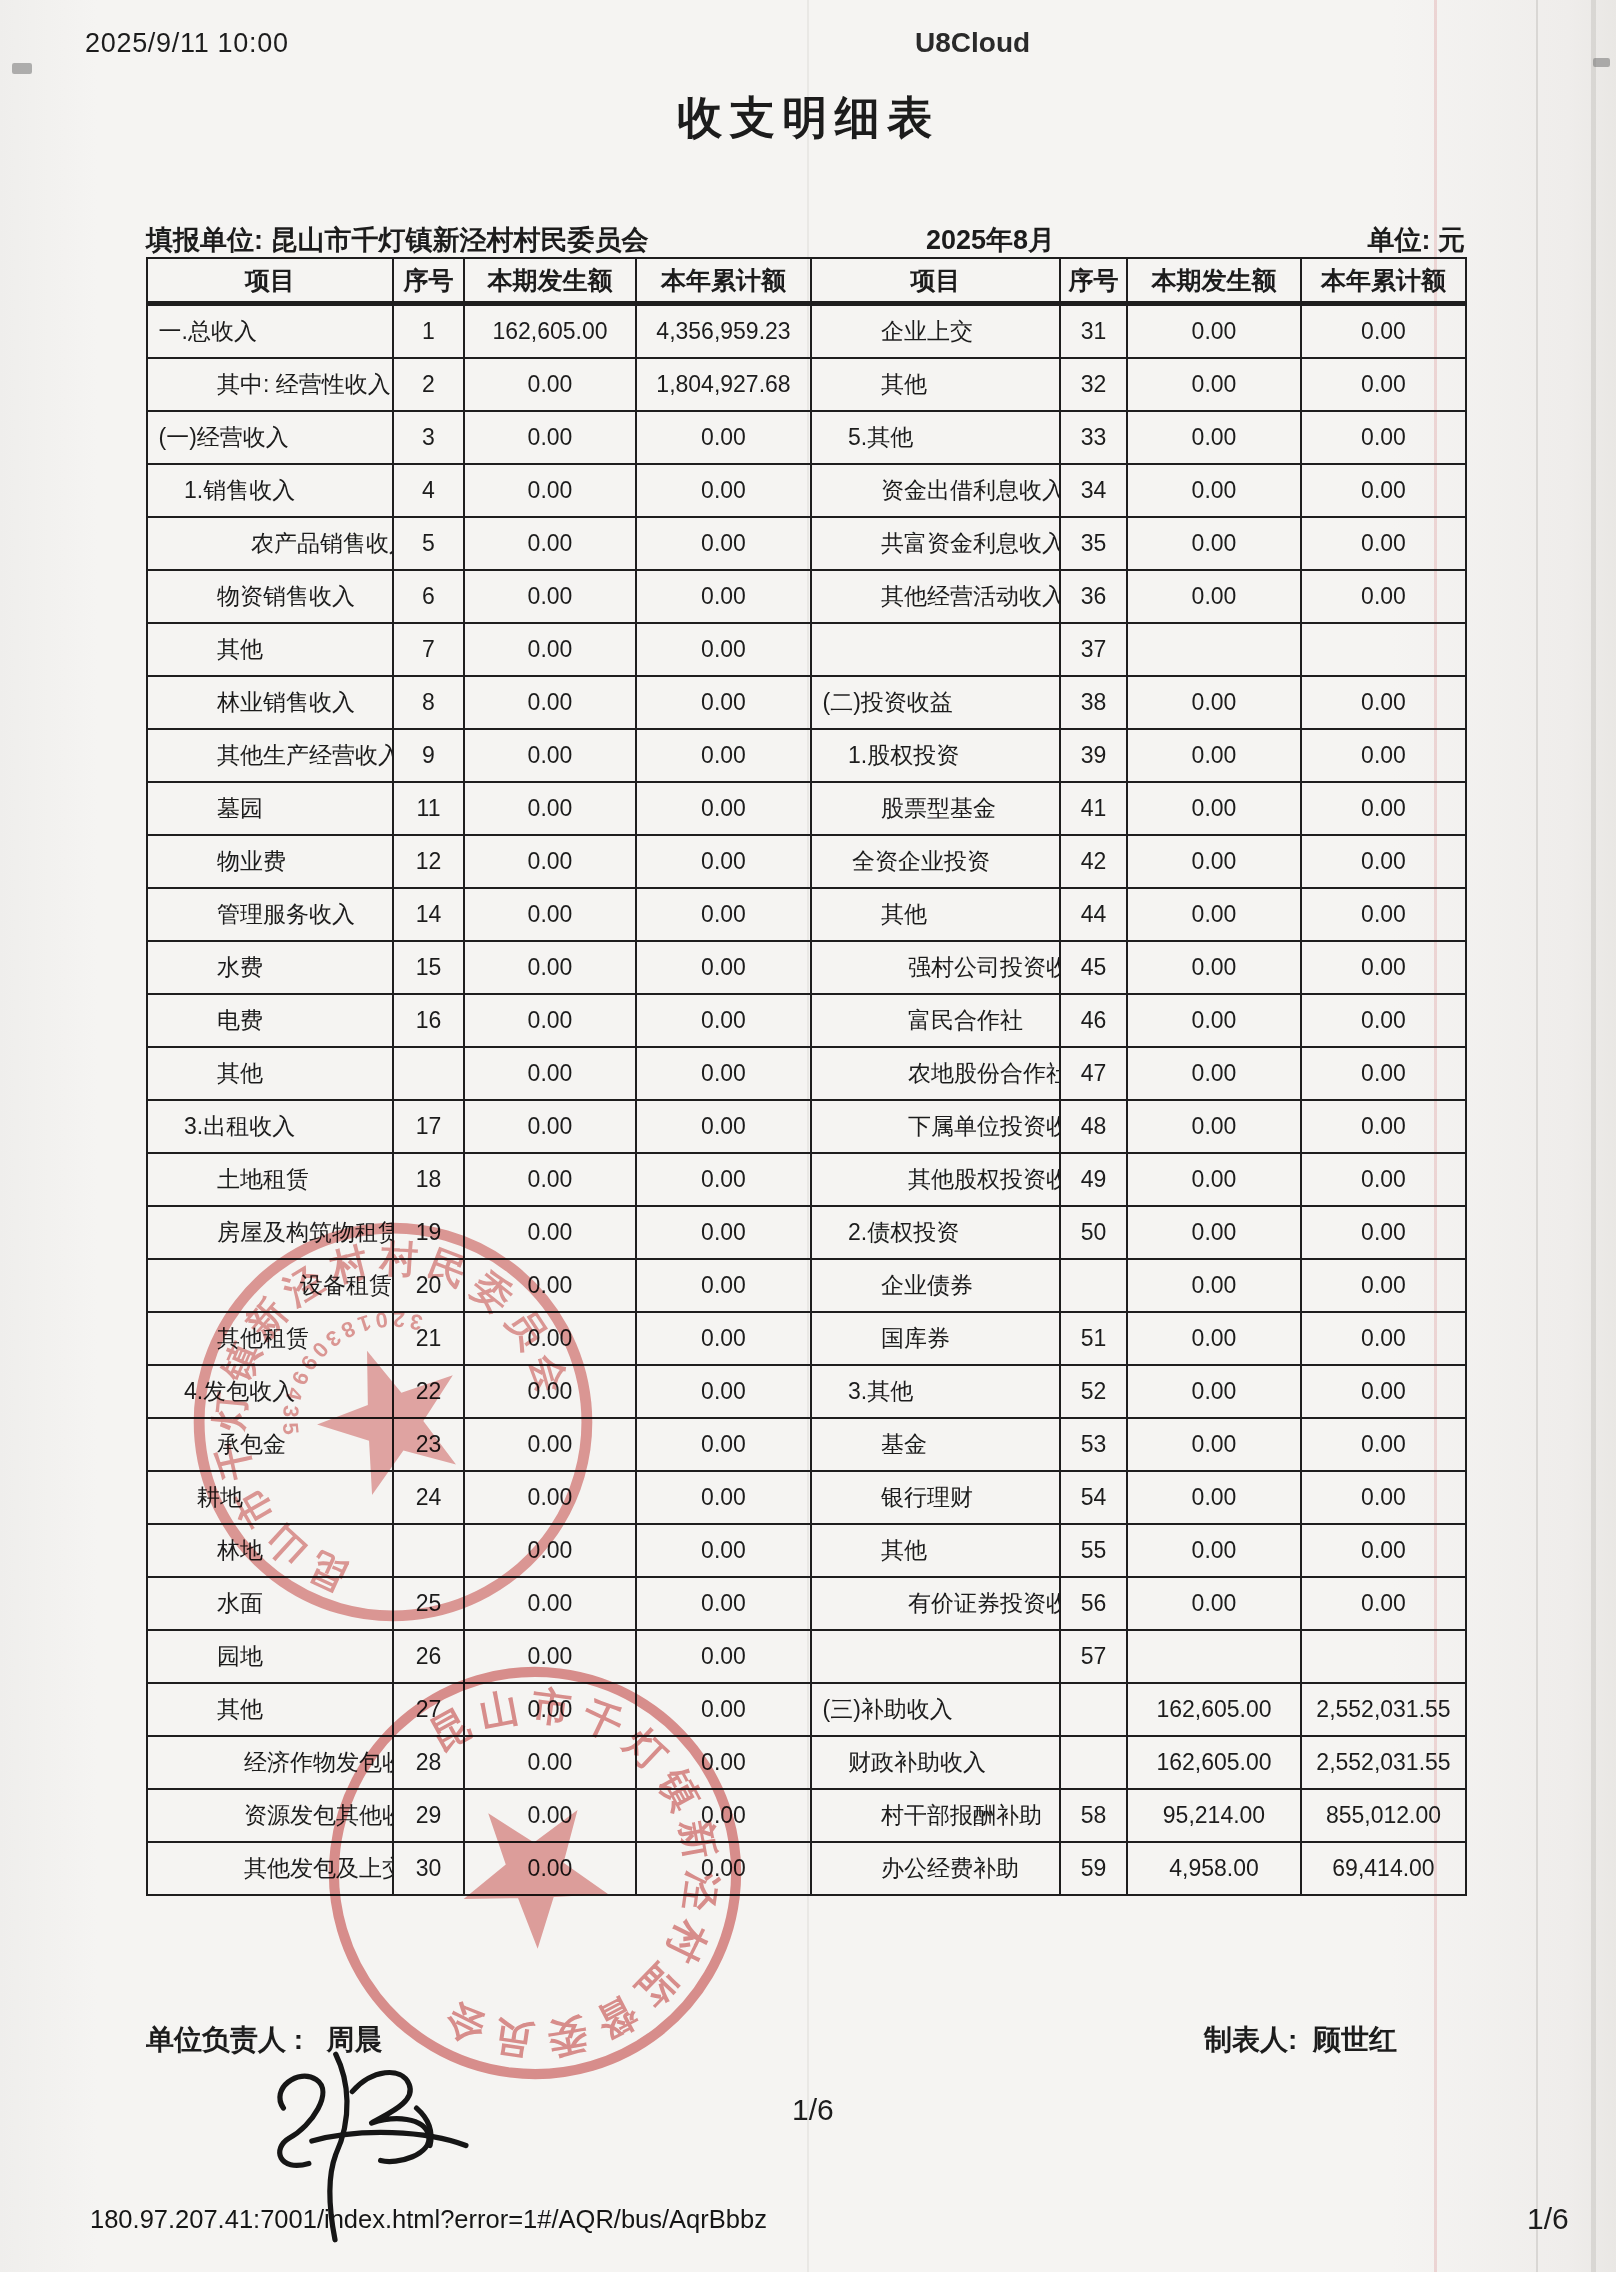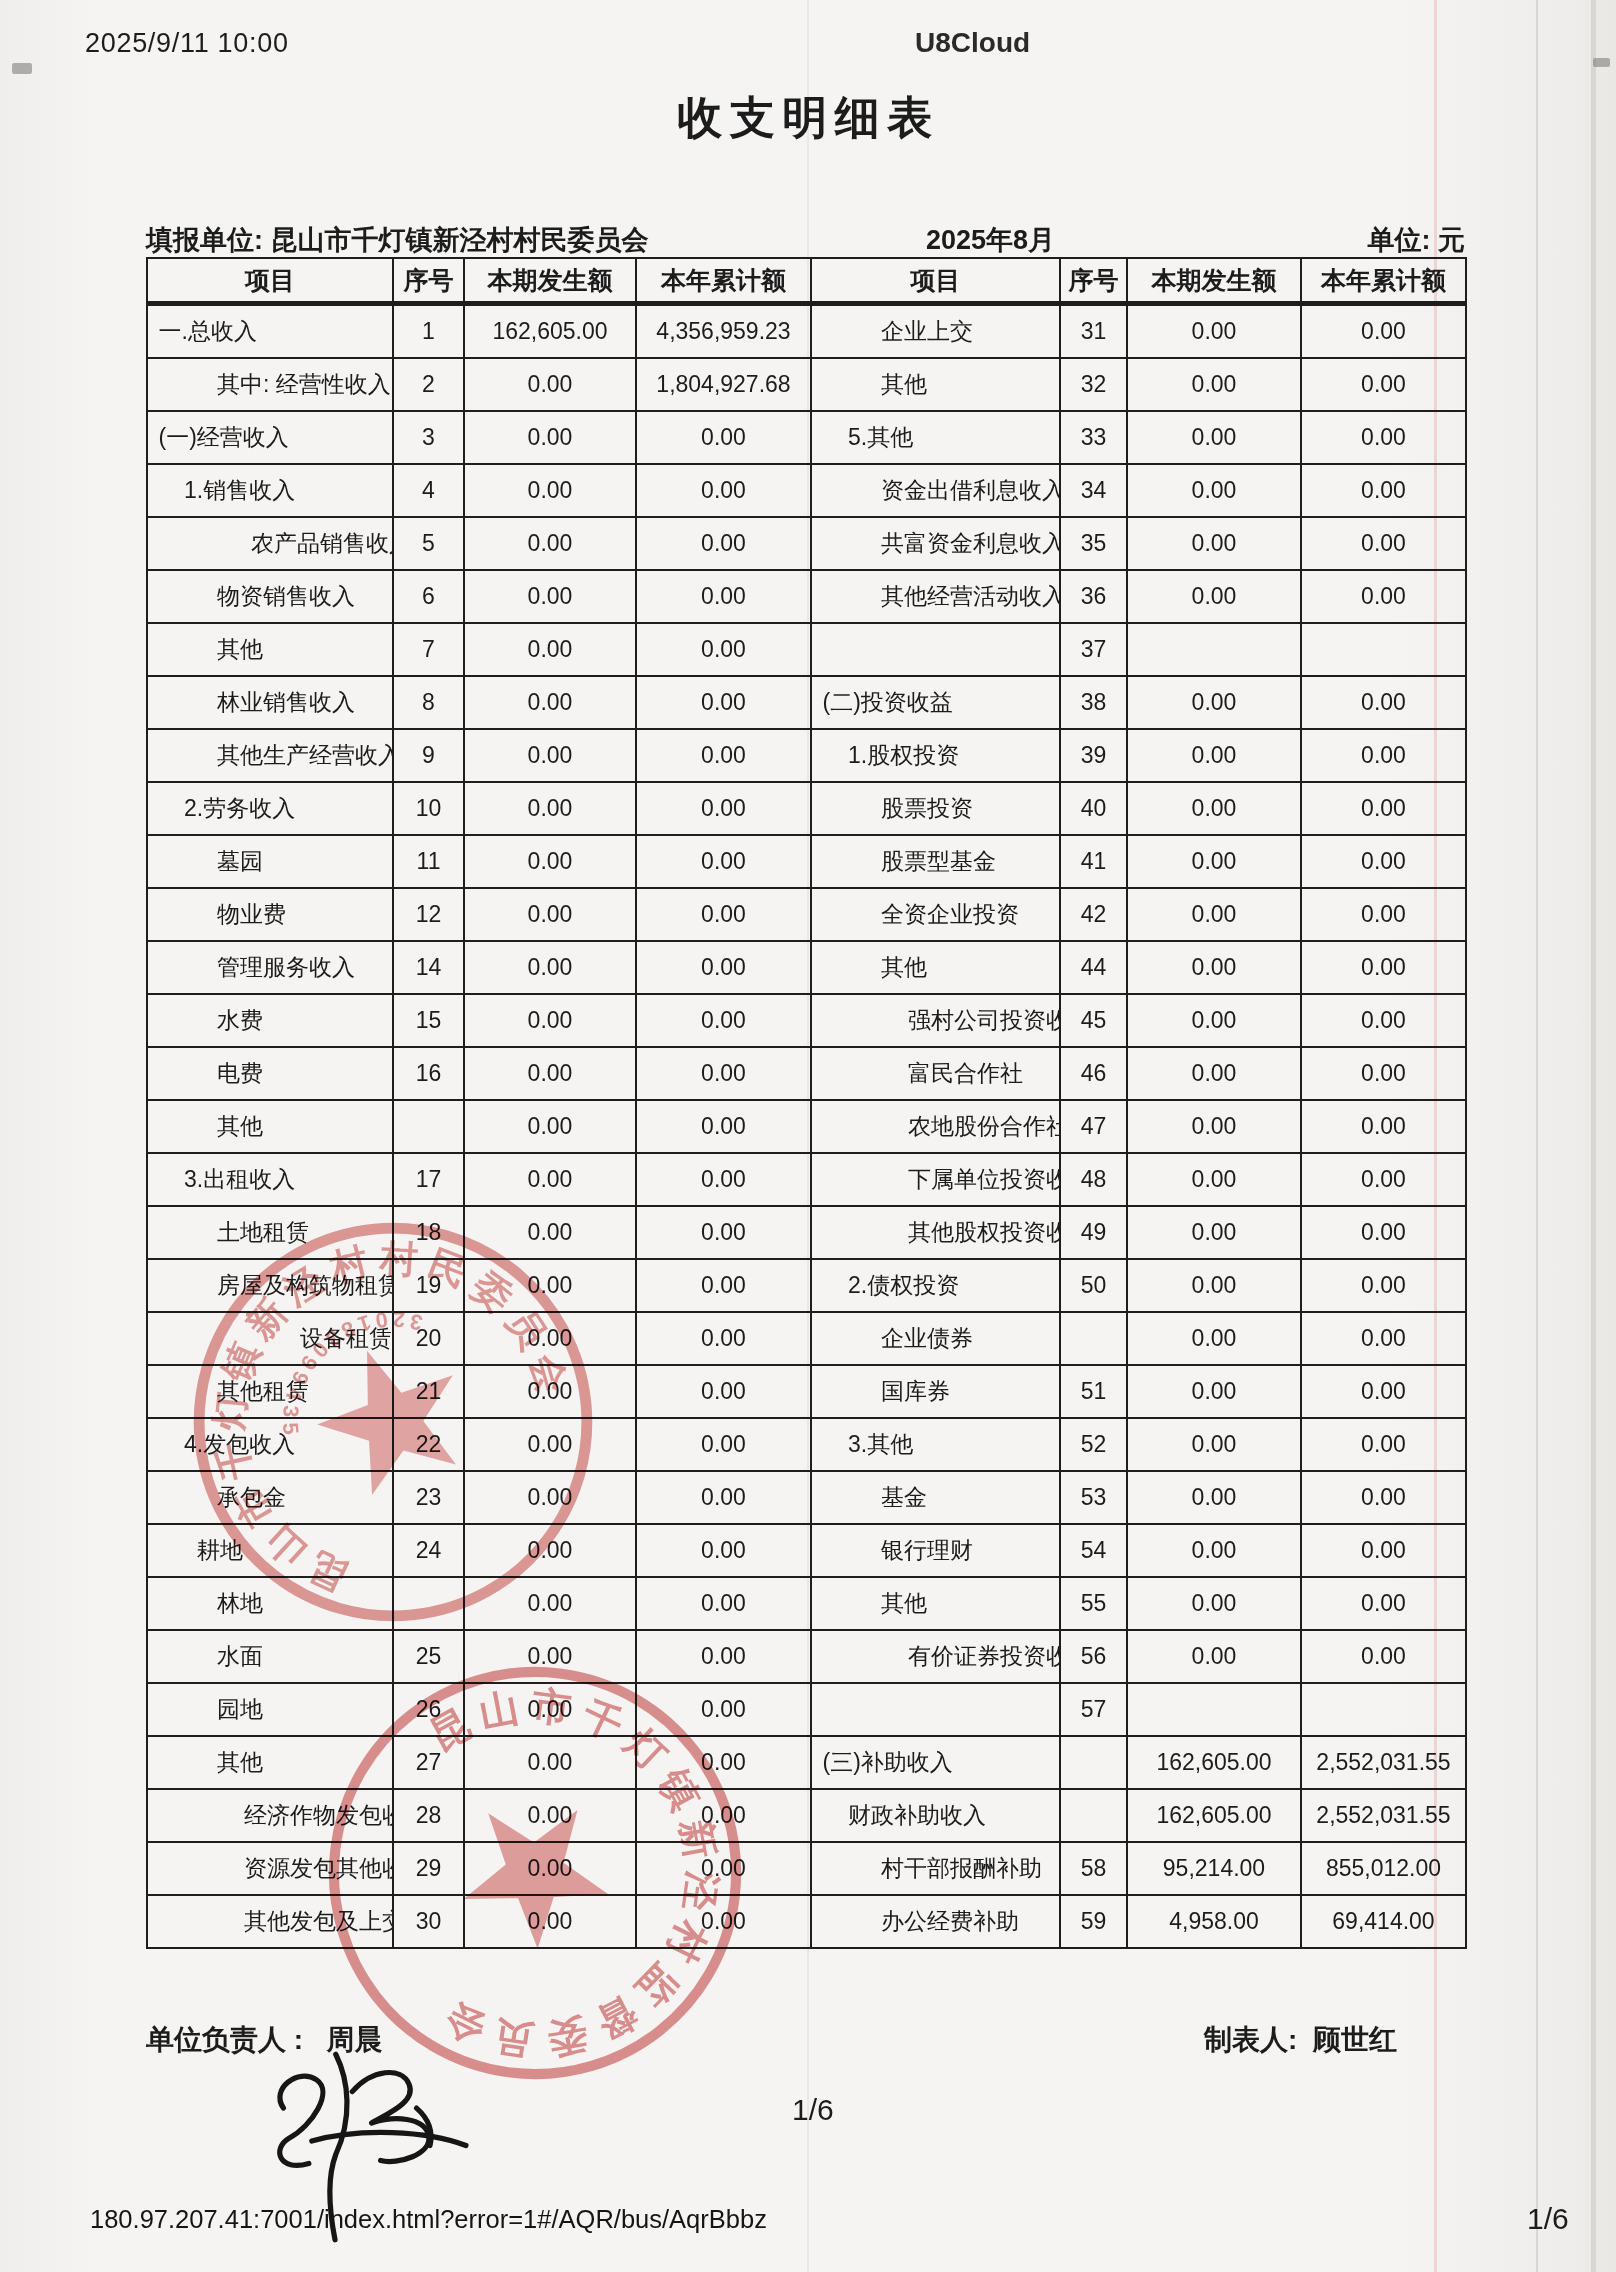--- a/index.html
+++ b/index.html
@@ -160,45 +160,35 @@
           <td class="item" style="padding-left: 69px;">其他生产经营收入</td>
           <td class="num">9</td>
           <td class="num">0.00</td>
           <td class="num">0.00</td>
           <td class="item" style="padding-left: 36px;">1.股权投资</td>
           <td class="num">39</td>
           <td class="num">0.00</td>
           <td class="num">0.00</td>
         </tr>
         <tr>
-          <td class="item" style="padding-left: 36px;">2.劳务收入</td>
-          <td class="num">10</td>
-          <td class="num">0.00</td>
-          <td class="num">0.00</td>
-          <td class="item" style="padding-left: 69px;">股票投资</td>
-          <td class="num">40</td>
-          <td class="num">0.00</td>
-          <td class="num">0.00</td>
-        </tr>
-        <tr>
           <td class="item" style="padding-left: 69px;">墓园</td>
           <td class="num">11</td>
           <td class="num">0.00</td>
           <td class="num">0.00</td>
           <td class="item" style="padding-left: 69px;">股票型基金</td>
           <td class="num">41</td>
           <td class="num">0.00</td>
           <td class="num">0.00</td>
         </tr>
         <tr>
           <td class="item" style="padding-left: 69px;">物业费</td>
           <td class="num">12</td>
           <td class="num">0.00</td>
           <td class="num">0.00</td>
-          <td class="item" style="padding-left: 69px;">全资企业投资</td>
+          <td class="item" style="padding-left: 40px;">全资企业投资</td>
           <td class="num">42</td>
           <td class="num">0.00</td>
           <td class="num">0.00</td>
         </tr>
         <tr>
           <td class="item" style="padding-left: 69px;">管理服务收入</td>
           <td class="num">14</td>
           <td class="num">0.00</td>
           <td class="num">0.00</td>
           <td class="item" style="padding-left: 69px;">其他</td>

